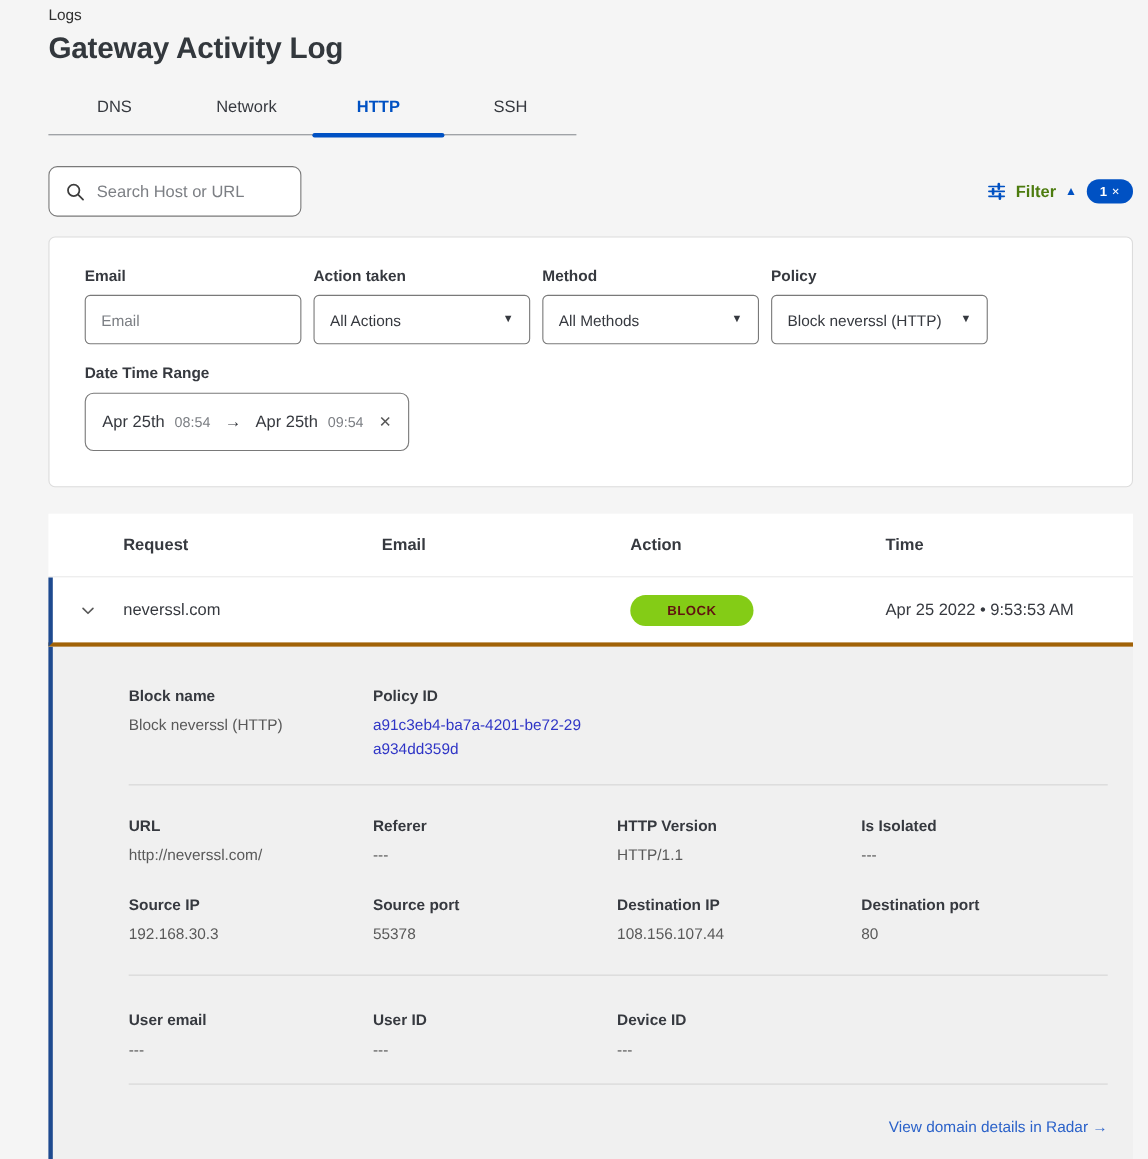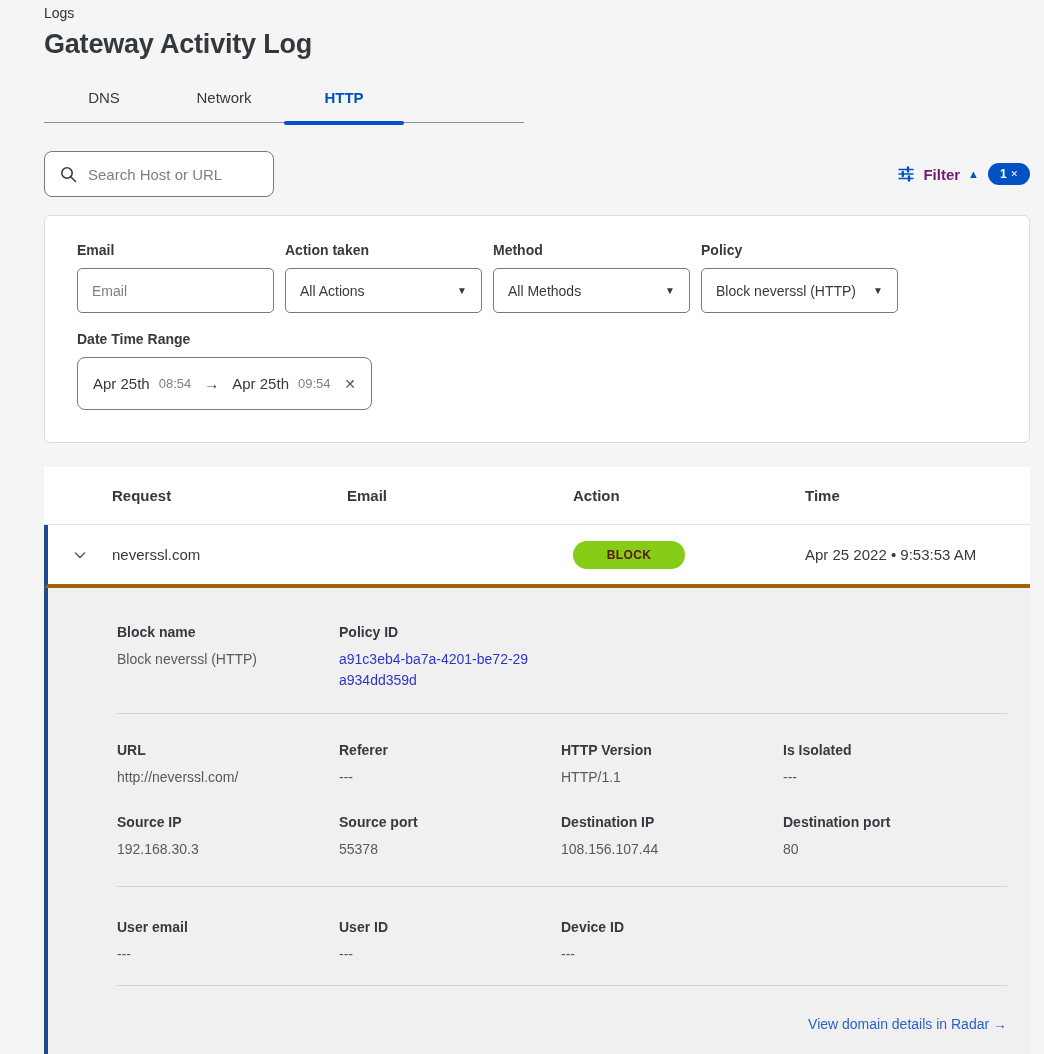--- a/index.html
+++ b/index.html
@@ -21,21 +21,21 @@
   .tab.active { color:#0051c3; font-weight:700; }
   .tab.active::after { content:""; position:absolute; left:0; right:0; bottom:-2.5px; height:4px; background:#0051c3; border-radius:2px; }
 
   
   .toolbar { margin-top:28px; display:flex; justify-content:space-between; align-items:center; }
   .search-box { display:flex; align-items:center; gap:11px; width:230px; height:46px; background:#fff; border:1px solid #797979; border-radius:8px; padding:0 12px 0 15px; }
   .search-box input { flex:1; border:none; outline:none; background:transparent; font-family:inherit; font-size:15px; color:#36393f; min-width:0; }
   .search-box input::placeholder { color:#7c7f84; }
   .filter-controls { display:flex; align-items:center; gap:9px; }
   .filter-btn { display:flex; align-items:center; gap:8px; cursor:pointer; }
-  .filter-label { color:#701a75; font-weight:700; font-size:15px; }
+  .filter-label { color:#4d7c0f; font-weight:700; font-size:15px; }
   .filter-caret { color:#0051c3; font-size:11px; line-height:1; }
   .filter-badge { background:#0051c3; color:#fff; height:22px; min-width:42px; padding:0 9px; border-radius:12px; display:flex; align-items:center; justify-content:center; gap:4px; font-size:12px; font-weight:700; cursor:pointer; }
   .filter-badge .x-glyph { font-size:9px; }
 
   
   .filter-panel { margin-top:18px; background:#fff; border:1px solid #dcdcdc; border-radius:6px; padding:26px 32px 32px; }
   .filter-row { display:flex; gap:11px; }
   .filter-field { width:197px; }
   .filter-field-label { font-size:14px; font-weight:700; color:#36393f; margin-bottom:10px; }
   .text-input, .select-input { width:100%; height:45px; border:1px solid #797979; border-radius:5px; background:#fff; }
@@ -78,20 +78,21 @@
 
 <div class="content">
 
   <div class="breadcrumb">Logs</div>
   <div class="page-title">Gateway Activity Log</div>
 
   <div class="tabs">
     <div class="tab">DNS</div>
     <div class="tab">Network</div>
     <div class="tab active">HTTP</div>
+    <div class="tab">SSH</div>
   </div>
 
   <div class="toolbar">
     <div class="search-box">
       <span>
         <svg width="17" height="17" viewBox="0 0 17 17">
             <circle cx="7" cy="7" r="5.2" fill="none" stroke="#3d3d3d" stroke-width="1.6"></circle>
             <line x1="11" y1="11" x2="15.5" y2="15.5" stroke="#3d3d3d" stroke-width="1.6" stroke-linecap="round"></line>
           </svg>
       </span>

